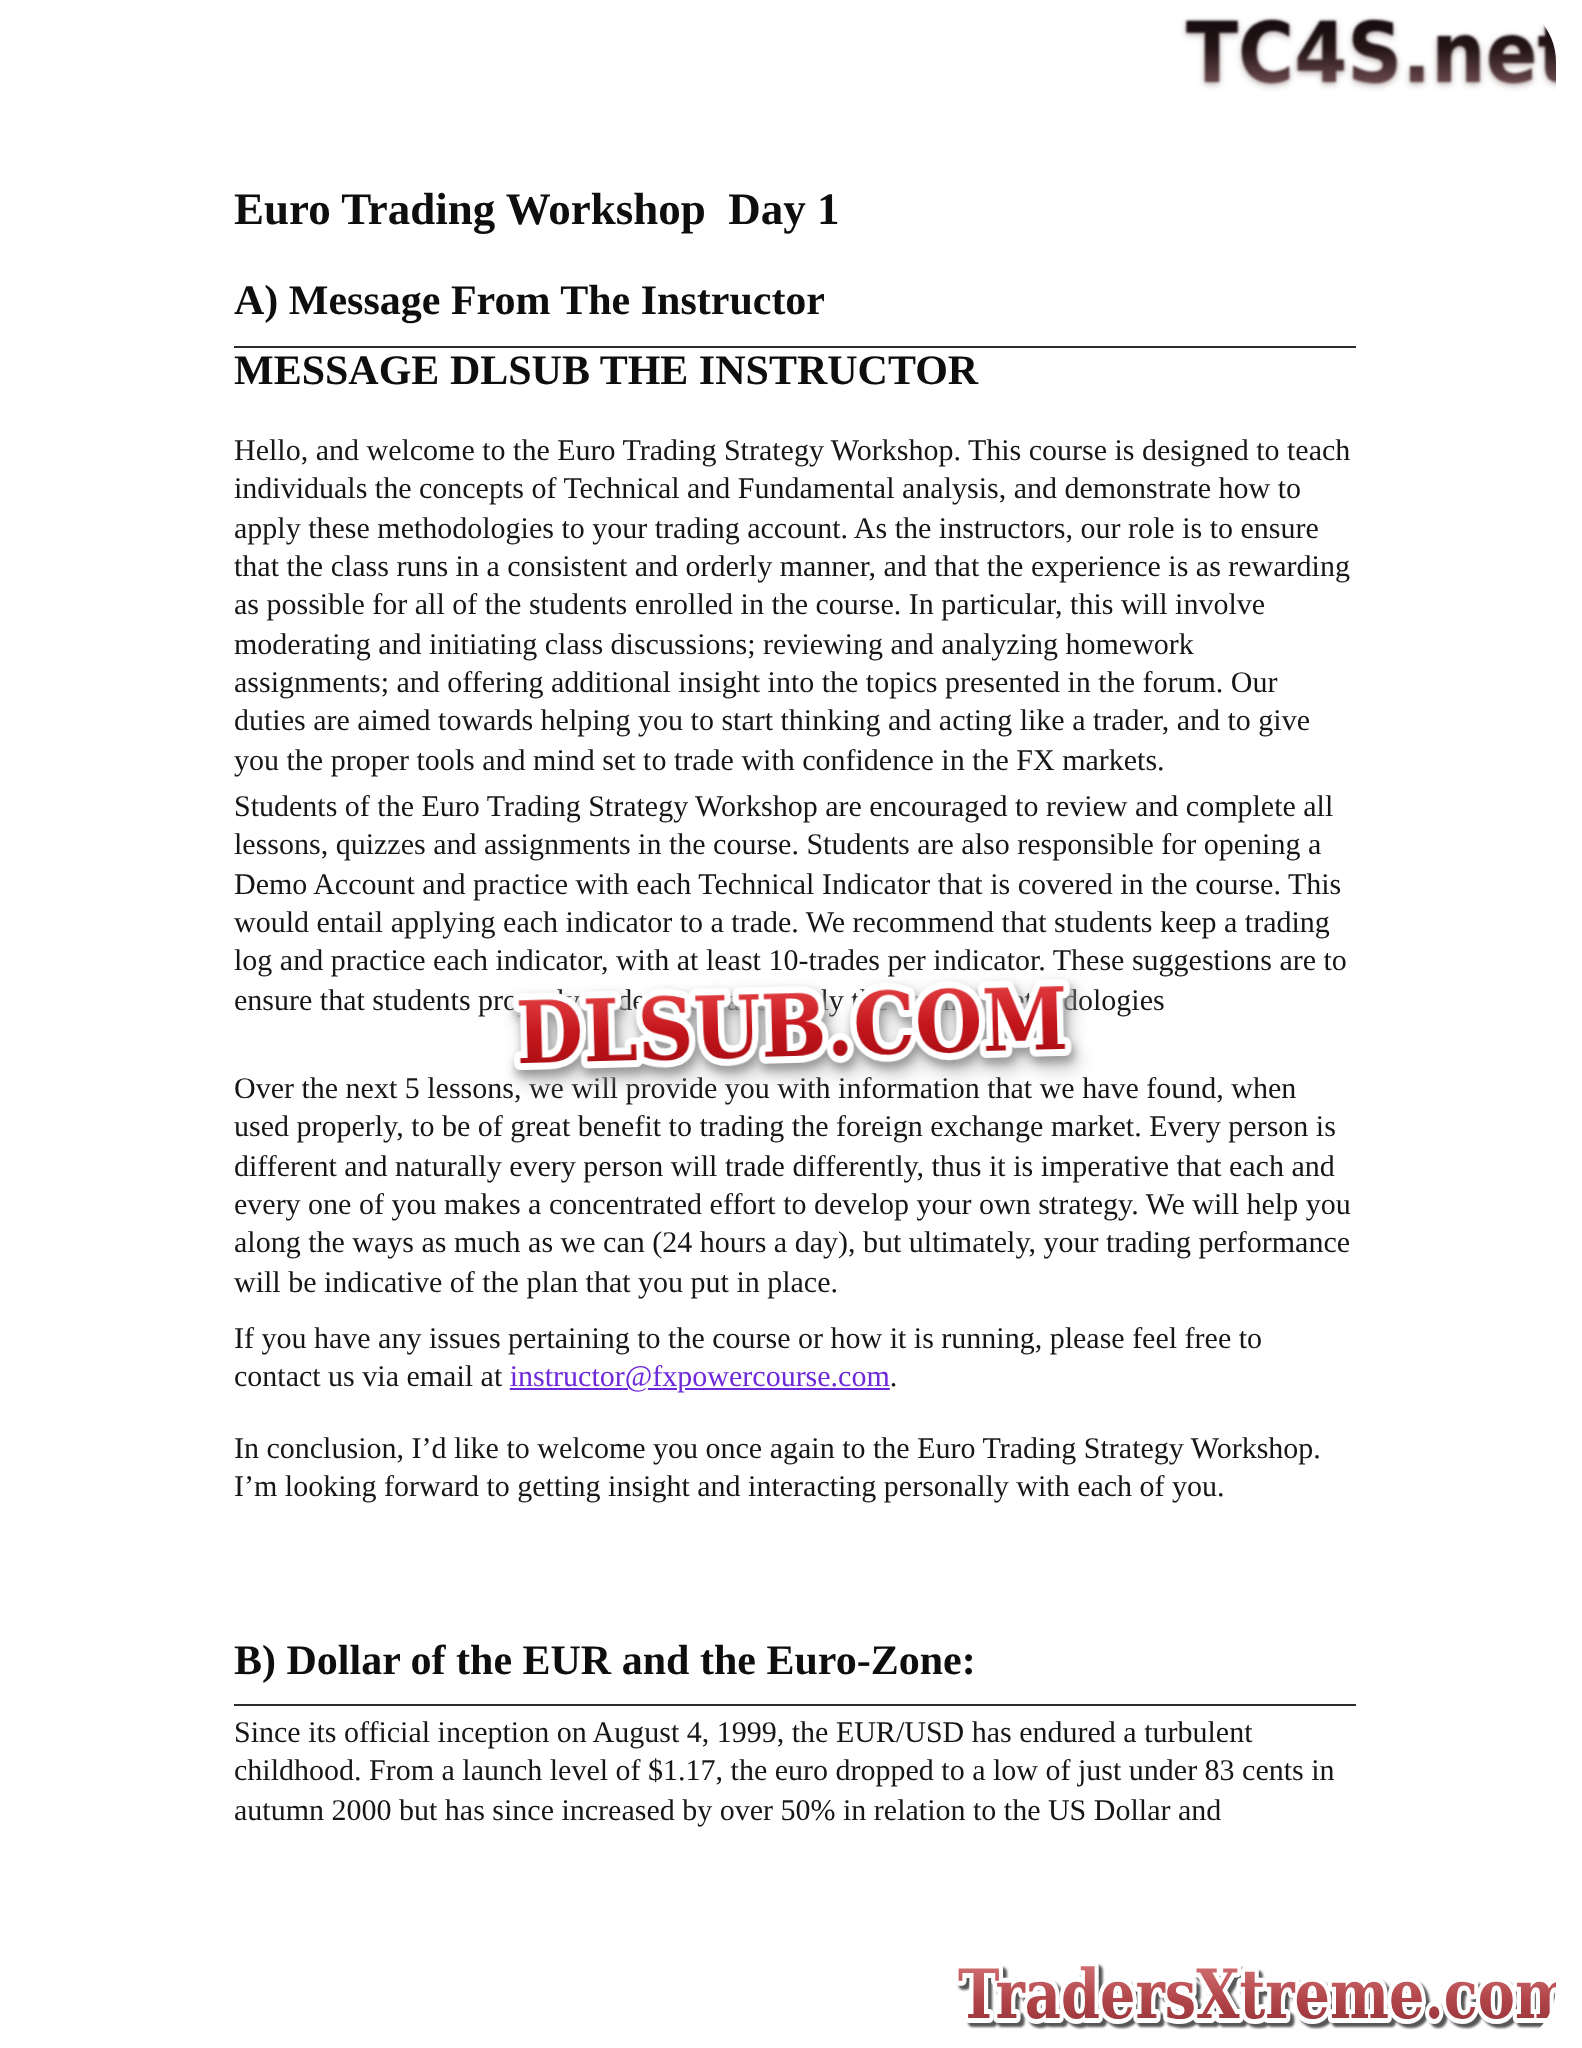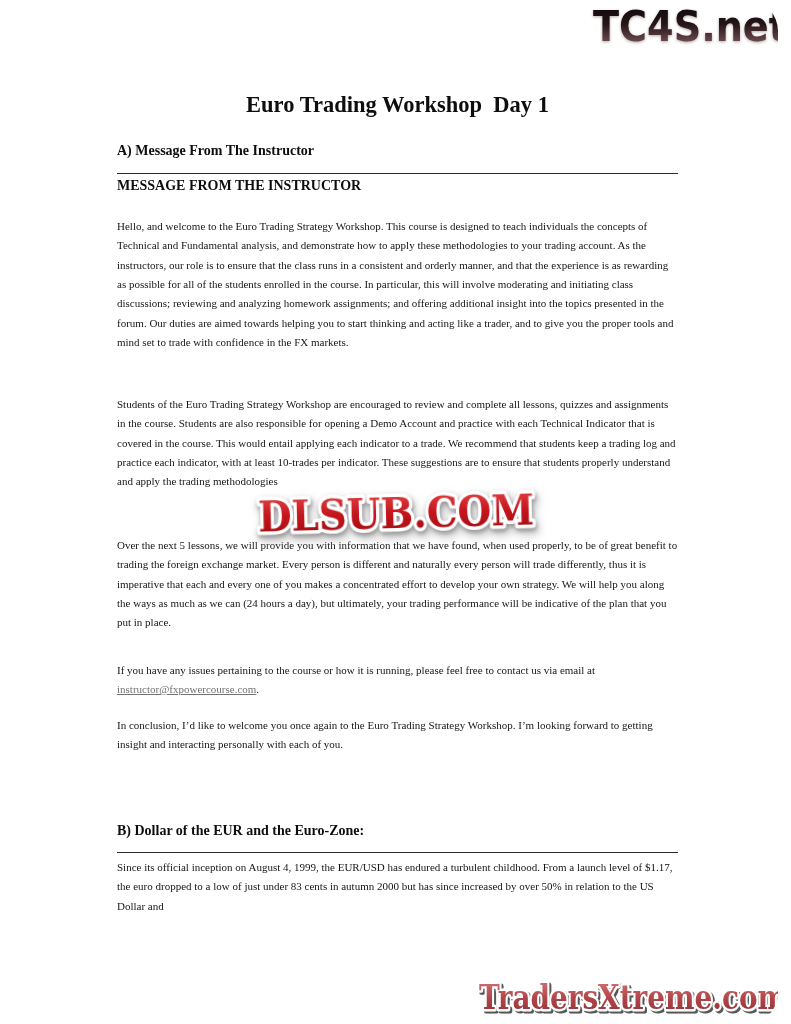--- a/index.html
+++ b/index.html
@@ -13,40 +13,39 @@
     color: #151515;
     border-radius: 31px;
   }
   .abs { position: absolute; left: 117px; width: 561px; }
   .title {
     font-size: 22.5px;
     font-weight: 700;
     white-space: pre-wrap;
     line-height: 26px;
     color: #0e0e0e;
-    text-align: center;
   }
   .h {
-    font-size: 14px;
+    font-size: 21px;
     font-weight: 700;
     line-height: 19.35px;
     color: #0e0e0e;
   }
   p.body {
     margin: 0;
-    font-size: 11px;
+    font-size: 15px;
     line-height: 19.35px;
     color: #161616;
   }
   .rule {
     height: 1.4px;
     background: #2b2b2b;
   }
   a.email {
-    color: #737373;
+    color: #6d28d9;
     text-decoration: underline;
     cursor: pointer;
   }
   .logo-tc4s {
     position: absolute;
     left: 585px;
     top: 2px;
     filter: blur(0.4px) drop-shadow(0 1px 1.5px rgba(90,60,60,0.45));
   }
   .stamp-dlsub {
@@ -78,21 +77,21 @@
     </defs>
     <text x="105" y="39" text-anchor="middle" font-family="DejaVu Sans, sans-serif" font-weight="bold" font-size="42" textLength="194" lengthAdjust="spacingAndGlyphs" fill="url(#gradLogo)">TC4S.net</text>
   </svg>
 
   <div class="title abs" style="top:92px">Euro Trading Workshop  Day 1</div>
 
   <div class="h abs" style="top:141px">A) Message From The Instructor</div>
 
   <div class="rule abs" style="top:173px"></div>
 
-  <div class="h abs" style="top:176px">MESSAGE FROM THE INSTRUCTOR</div>
+  <div class="h abs" style="top:176px">MESSAGE DLSUB THE INSTRUCTOR</div>
 
   <p class="body abs" style="top:217px">Hello, and welcome to the Euro Trading Strategy Workshop. This course is designed to teach individuals the concepts of Technical and Fundamental analysis, and demonstrate how to apply these methodologies to your trading account. As the instructors, our role is to ensure that the class runs in a consistent and orderly manner, and that the experience is as rewarding as possible for all of the students enrolled in the course. In particular, this will involve moderating and initiating class discussions; reviewing and analyzing homework assignments; and offering additional insight into the topics presented in the forum. Our duties are aimed towards helping you to start thinking and acting like a trader, and to give you the proper tools and mind set to trade with confidence in the FX markets.</p>
 
   <p class="body abs" style="top:395px">Students of the Euro Trading Strategy Workshop are encouraged to review and complete all lessons, quizzes and assignments in the course. Students are also responsible for opening a Demo Account and practice with each Technical Indicator that is covered in the course. This would entail applying each indicator to a trade. We recommend that students keep a trading log and practice each indicator, with at least 10-trades per indicator. These suggestions are to ensure that students properly understand and apply the trading methodologies</p>
 
   <p class="body abs" style="top:536px">Over the next 5 lessons, we will provide you with information that we have found, when used properly, to be of great benefit to trading the foreign exchange market. Every person is different and naturally every person will trade differently, thus it is imperative that each and every one of you makes a concentrated effort to develop your own strategy. We will help you along the ways as much as we can (24 hours a day), but ultimately, your trading performance will be indicative of the plan that you put in place.</p>
 
   <p class="body abs" style="top:661px"><span>If you have any issues pertaining to the course or how it is running, please feel free to contact us via email at </span><a class="email" href="#">instructor@fxpowercourse.com</a><span>.</span></p>
 
   <p class="body abs" style="top:716px">In conclusion, I’d like to welcome you once again to the Euro Trading Strategy Workshop. I’m looking forward to getting insight and interacting personally with each of you.</p>

